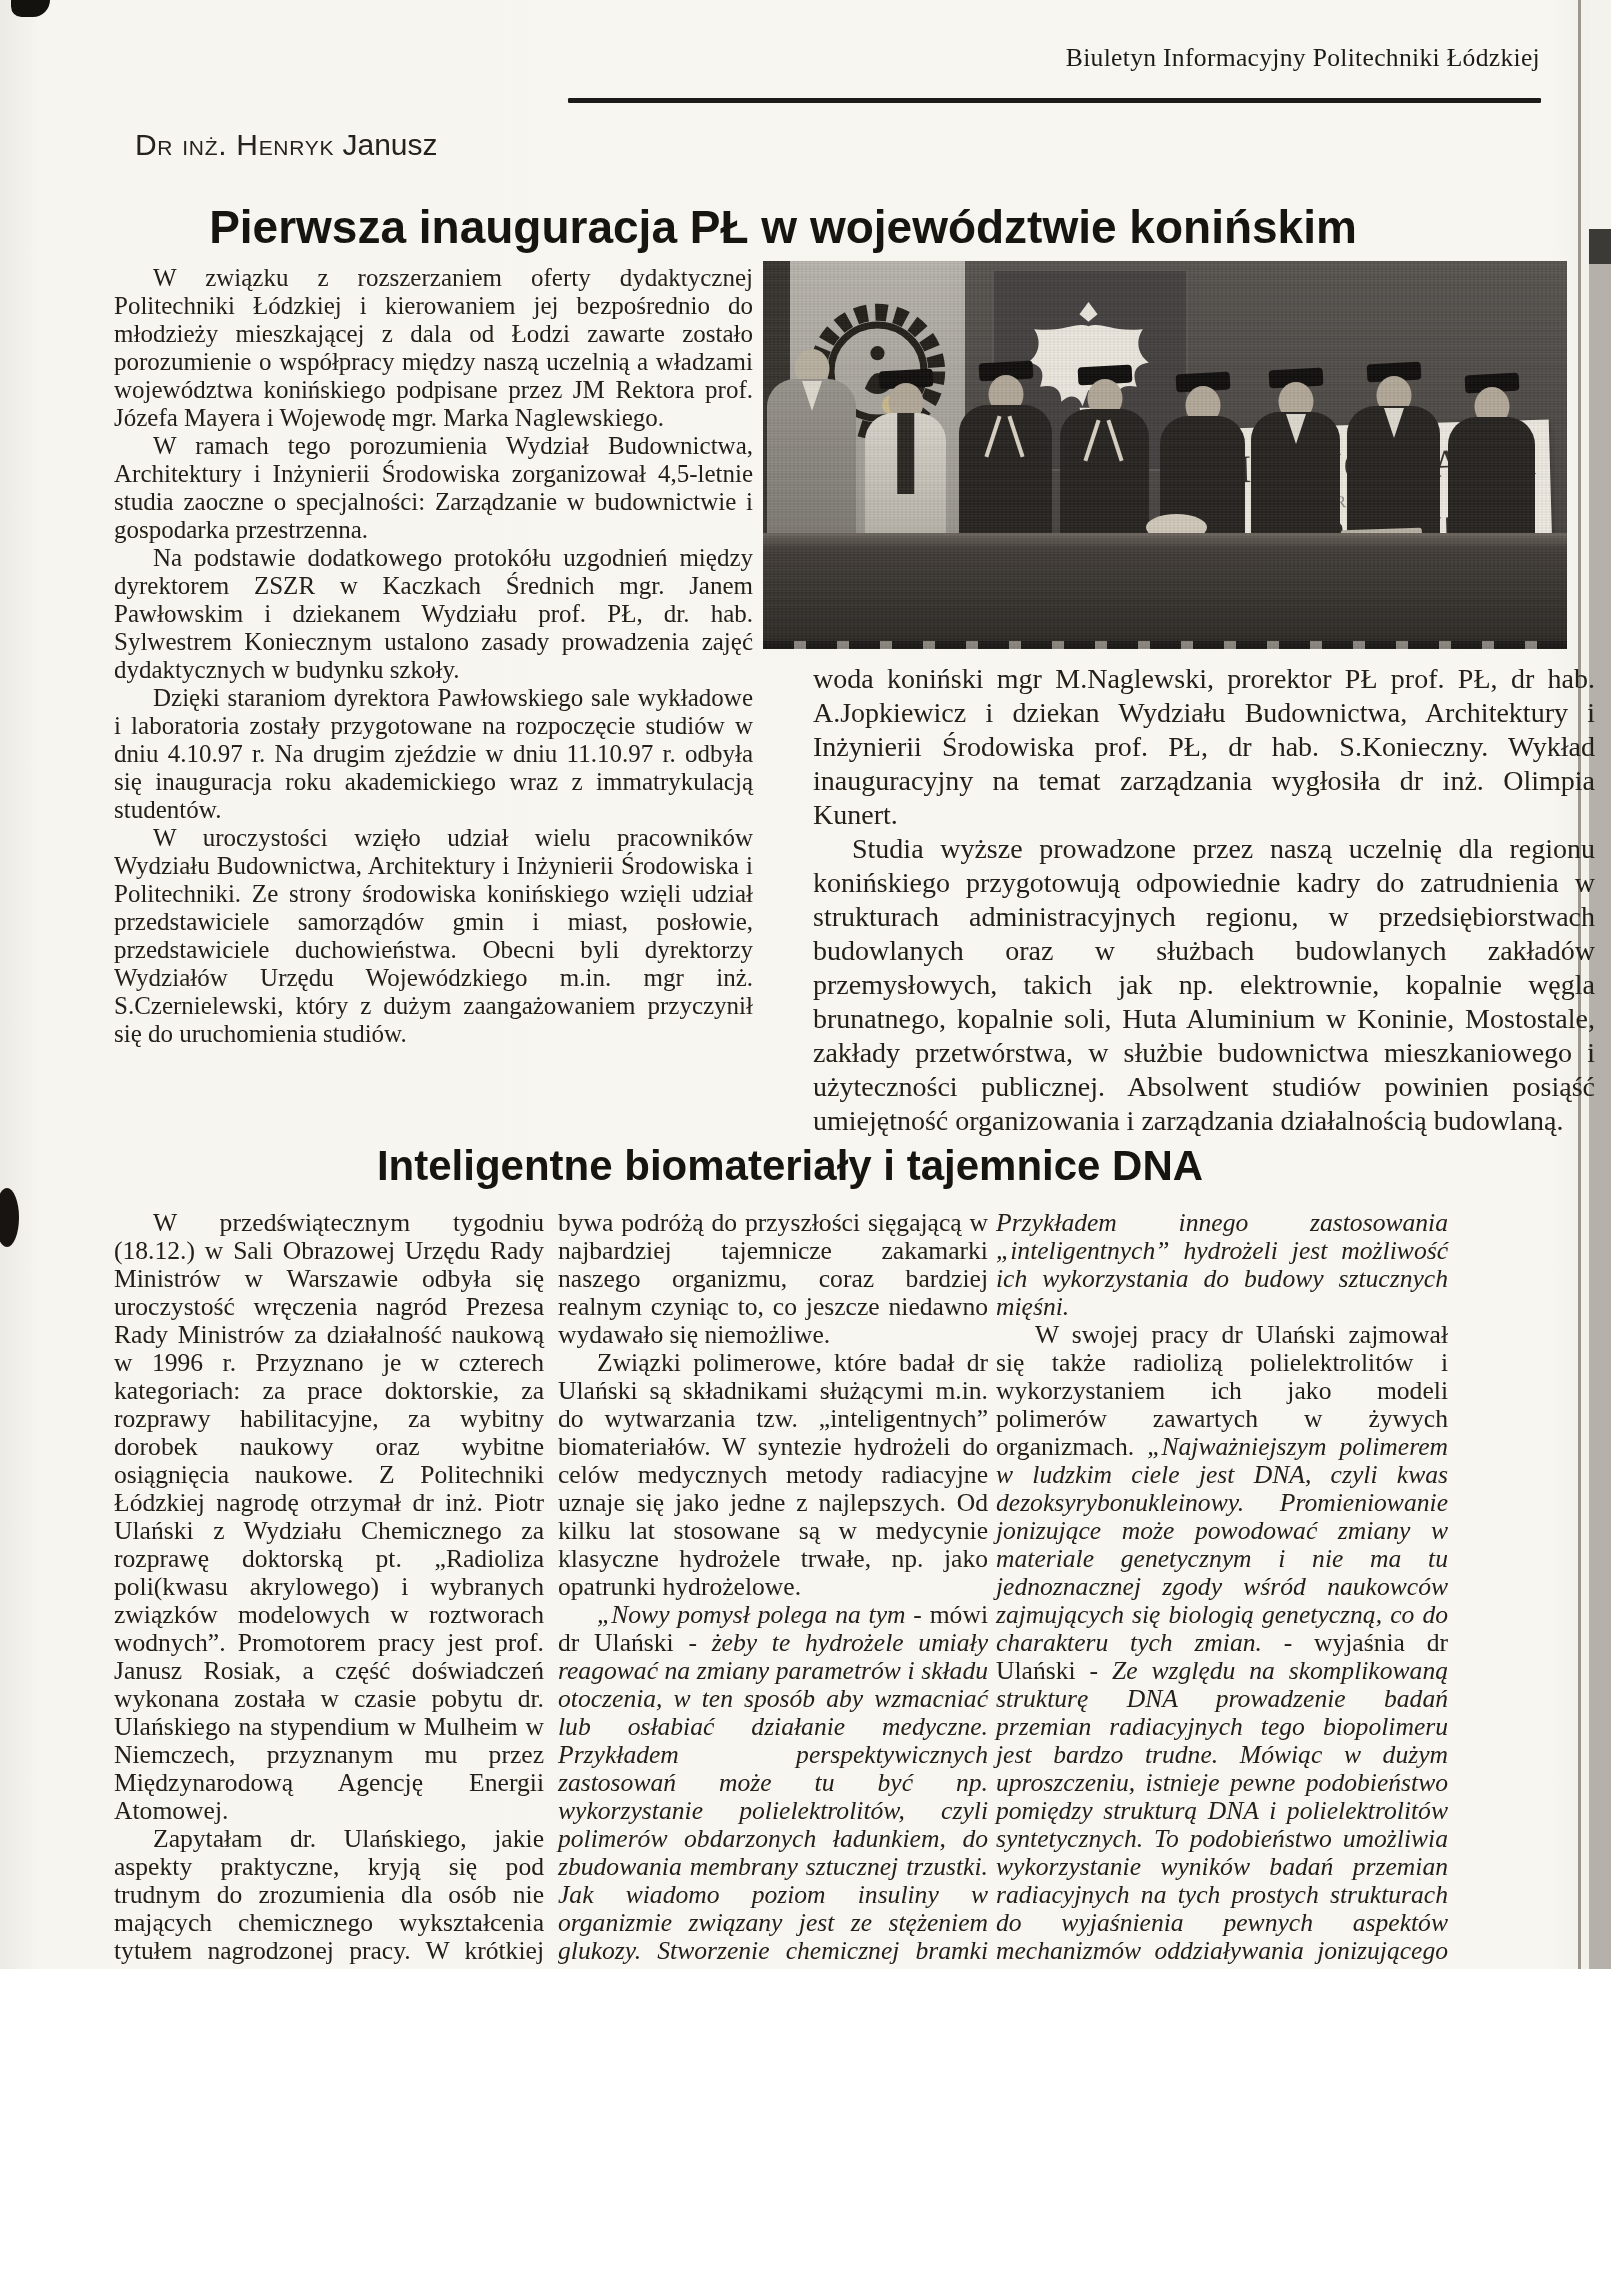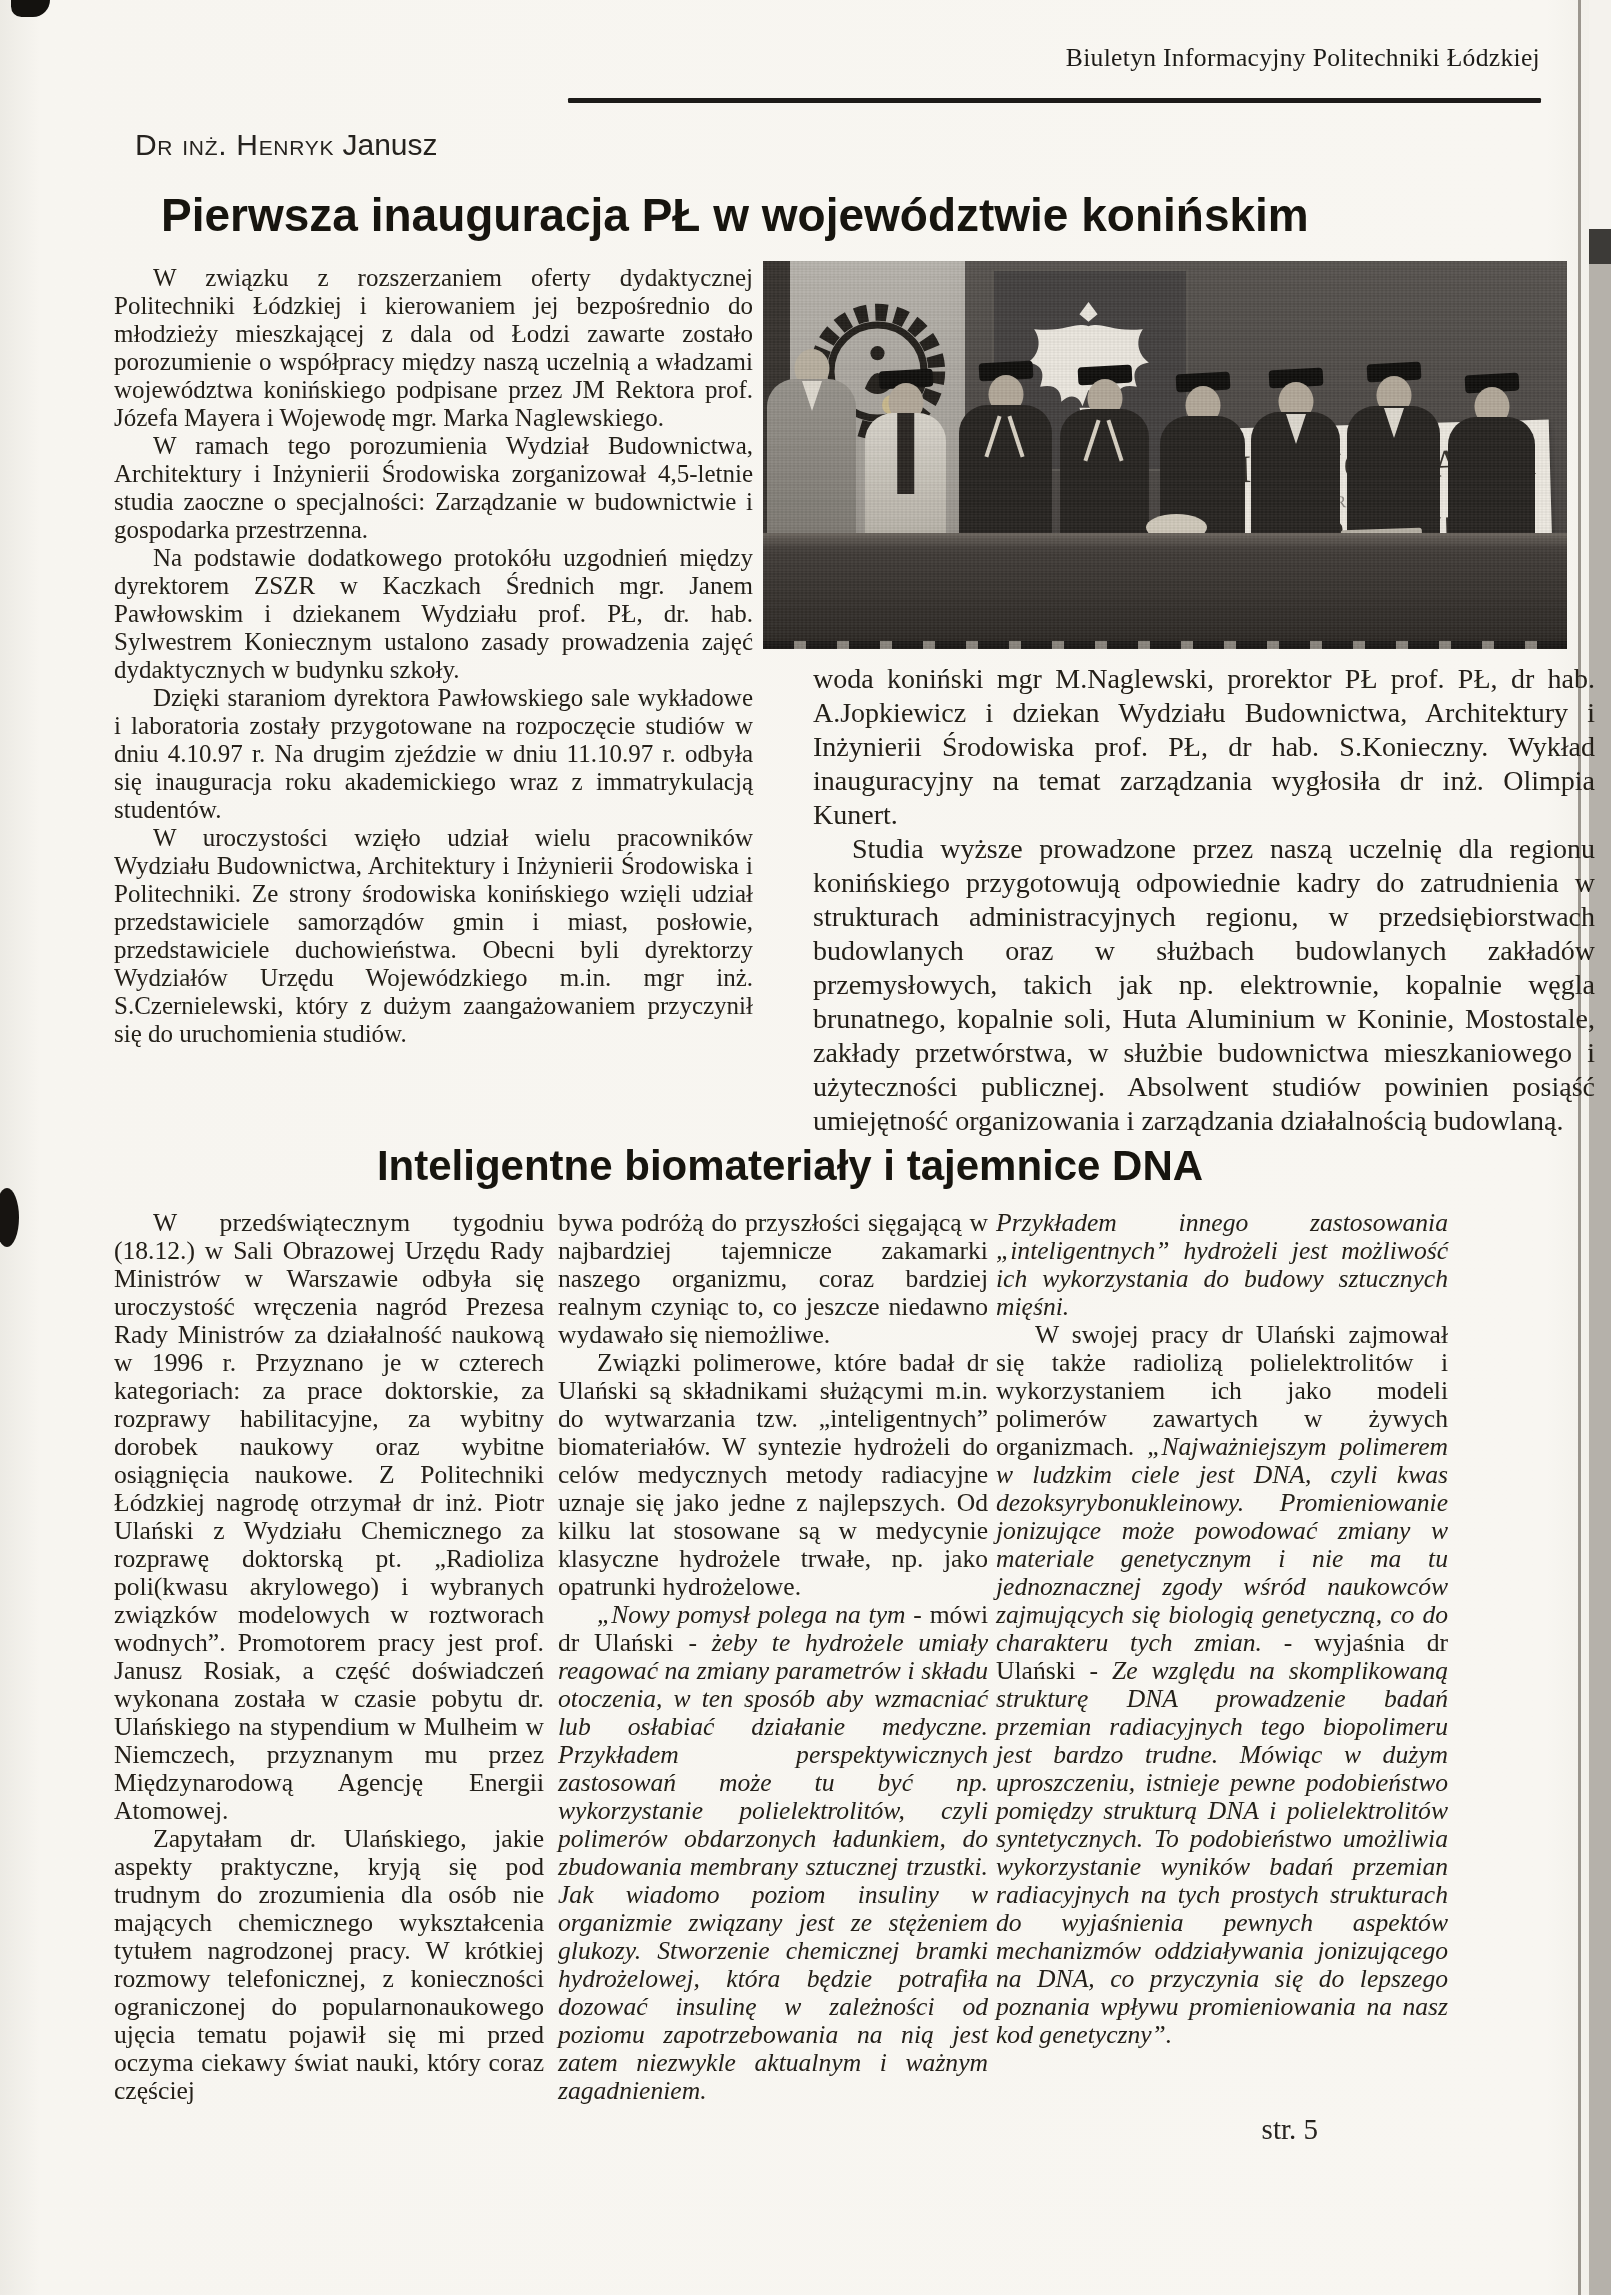--- a/index.html
+++ b/index.html
@@ -1,18 +1,18 @@
 <!DOCTYPE html>
 <html lang="pl" style="font-size:10.8px"><head>
 <meta charset="utf-8">
 <style>
   html,body{margin:0;padding:0;}
   .page{
     position:relative;
-    width:1611px;height:2295px;
+    width:1611px;height:1969px;
     background:linear-gradient(90deg,#eceae4 0,#f7f5f0 2.5%,#f8f6f1 96%,#efede7 100%);
     overflow:hidden;
     color:#242019;
     font-family:"Liberation Serif","DejaVu Serif",serif;
   }
 
   
   .scan-corner{position:absolute;left:10.8px;top:0;width:39px;height:17px;background:#14120f;border-radius:0 0 17.5px 10.8px;}
   .scan-ink{position:absolute;left:-5.4px;top:1188px;width:24px;height:59px;background:#171411;border-radius:50%;}
   .scan-line{position:absolute;left:1578px;top:0;width:2.7px;height:100%;background:#9b968e;}
@@ -27,22 +27,22 @@
     position:absolute;right:71px;top:43px;width:1009px;
     text-align:right;font-size:25.6px;letter-spacing:0.3px;color:#1d1b18;
   }
   .header-rule{position:absolute;left:568px;top:98px;width:973px;height:5.4px;background:#1d1b19;border-radius:1.3px;}
   .author{position:absolute;left:135px;top:128px;font-size:30px;color:#26231f;
     font-family:"Liberation Sans","DejaVu Sans",sans-serif;}
   .author .sc{font-variant:small-caps;letter-spacing:0.7px;margin-top:20px;}
 
   
   .a1-title{
-    position:absolute;left:161px;top:188px;width:1244px;margin:0;
-    text-align:left;font-family:"Liberation Sans","DejaVu Sans",sans-serif;
+    position:absolute;left:161px;top:200px;width:1244px;margin:0;
+    text-align:center;font-family:"Liberation Sans","DejaVu Sans",sans-serif;
     font-size:46px;font-weight:700;color:#17150f;letter-spacing:0;
   }
   .a2-title{
     position:absolute;left:168px;top:1142px;width:1244px;margin:0;
     text-align:center;font-family:"Liberation Sans","DejaVu Sans",sans-serif;
     font-size:42px;font-weight:700;color:#17150f;
   }
 
   
   p{margin:0;text-align:justify;}

